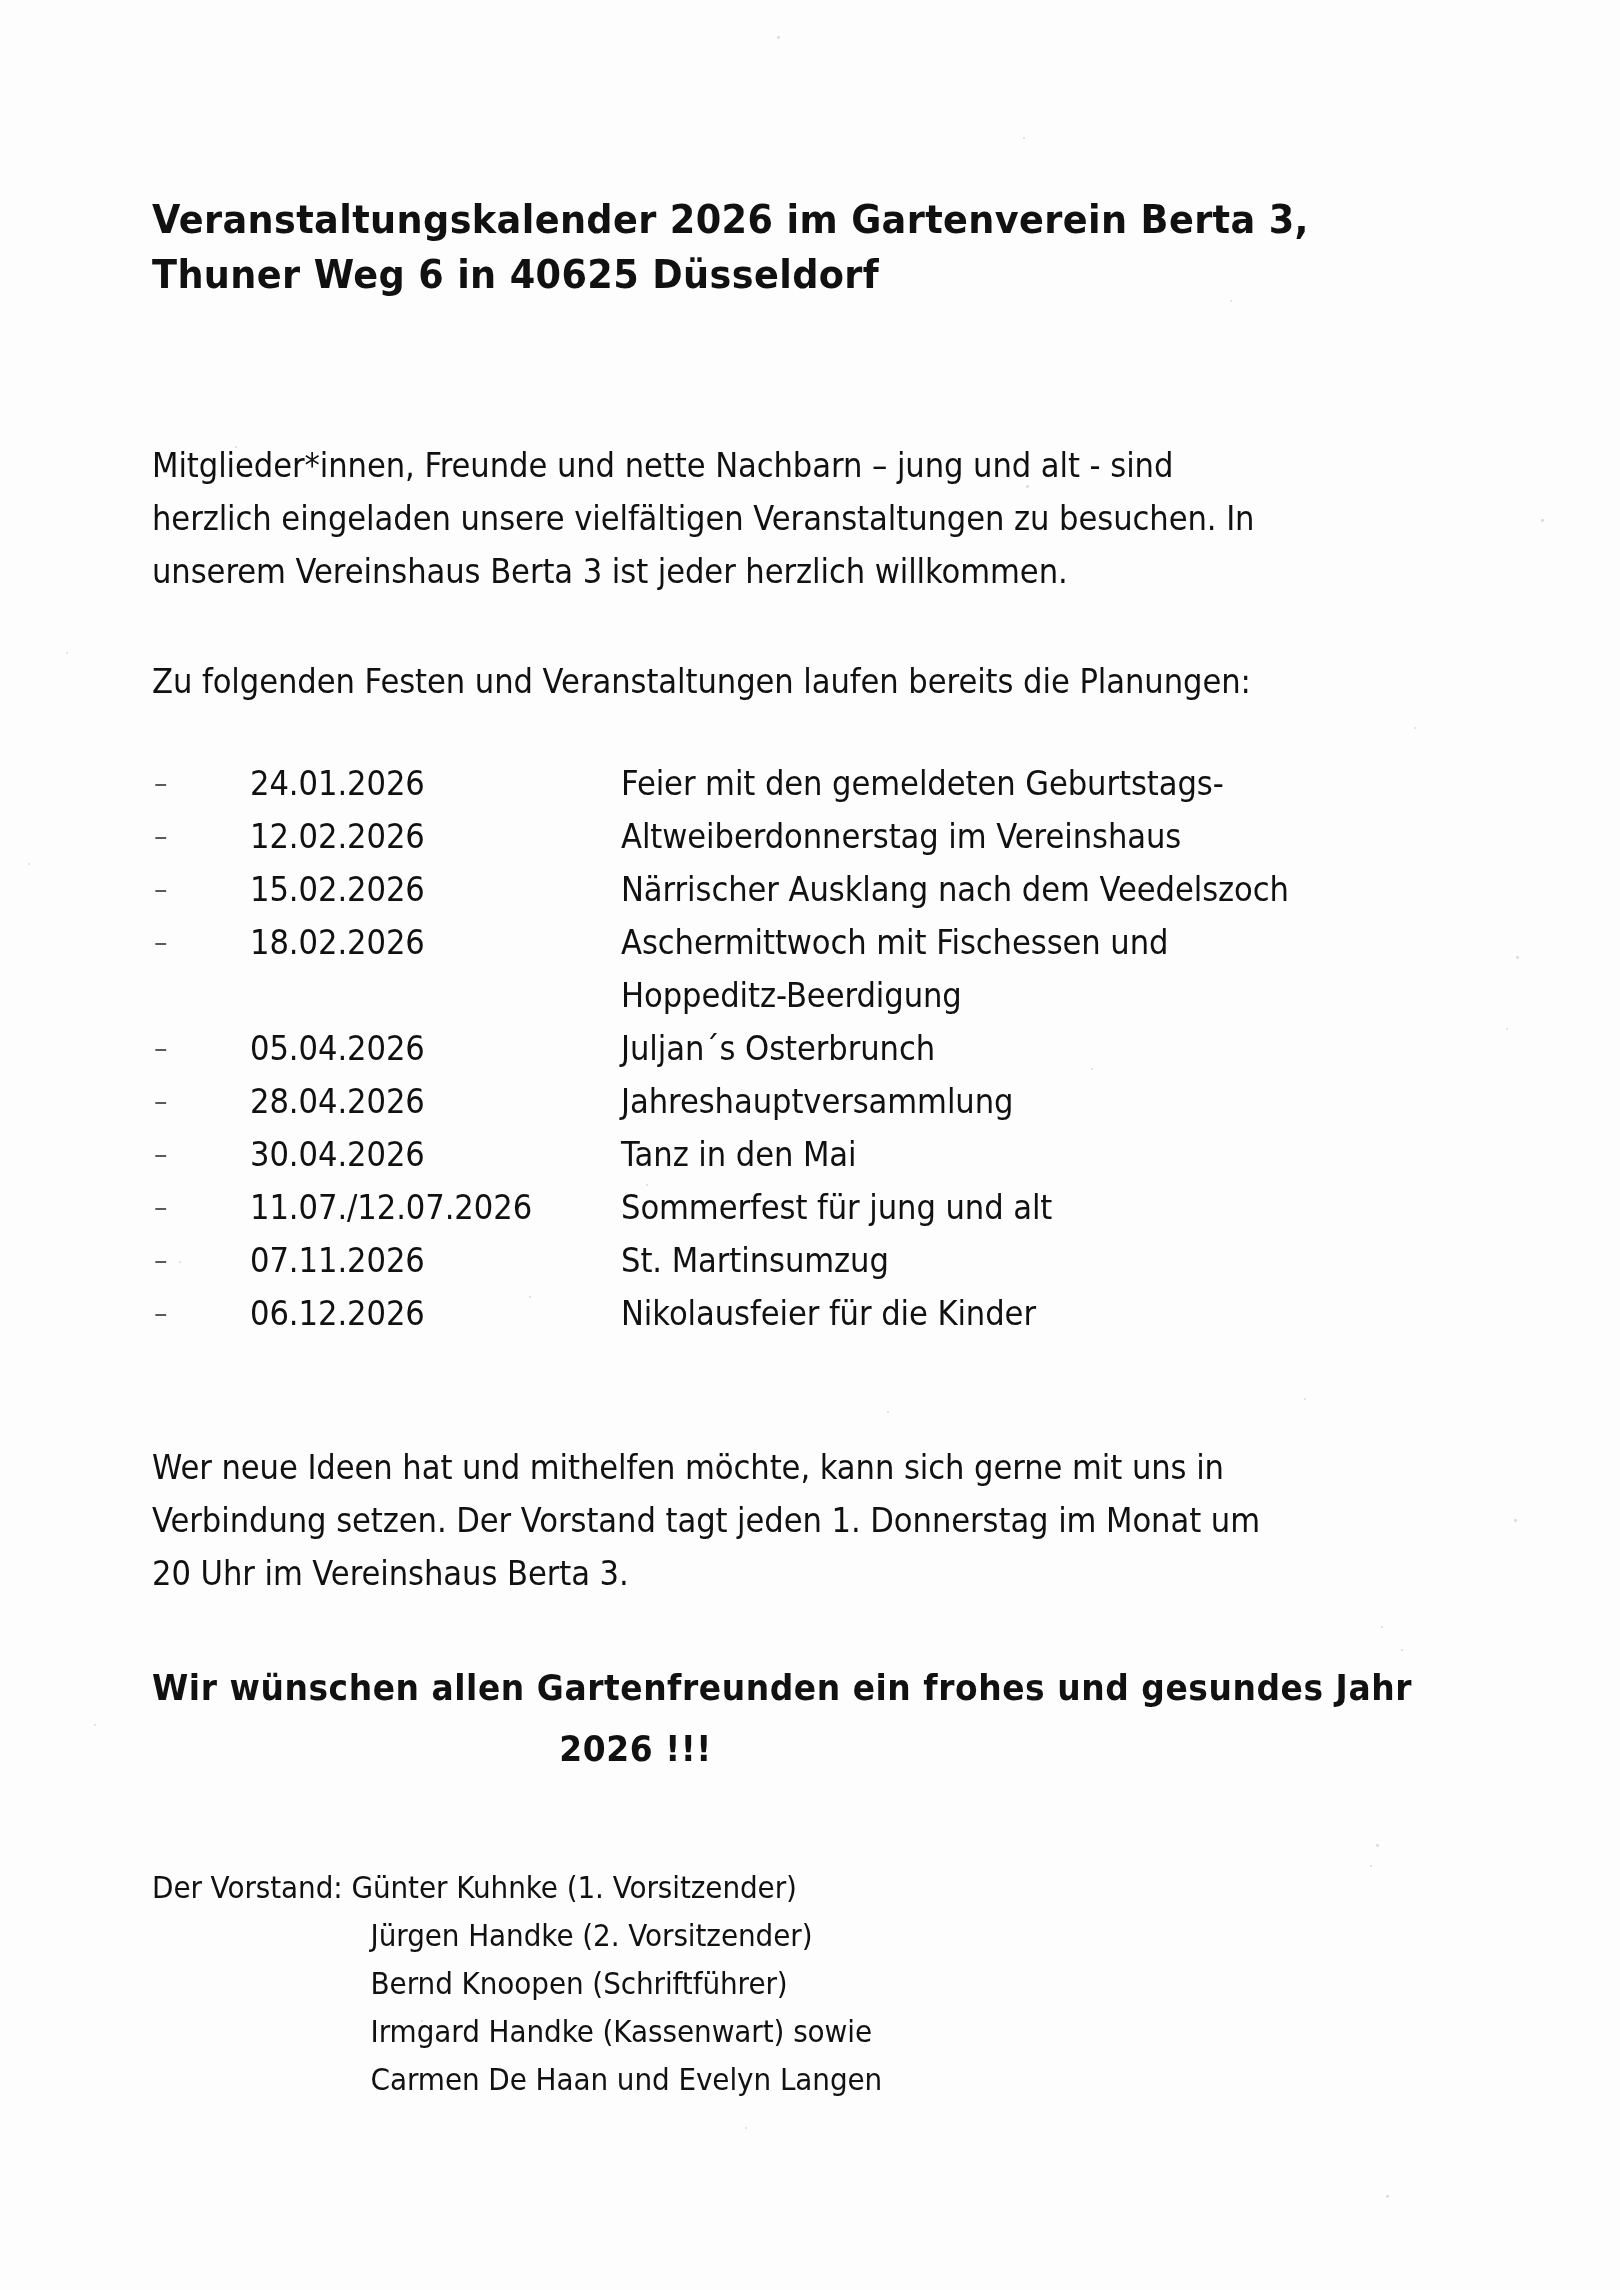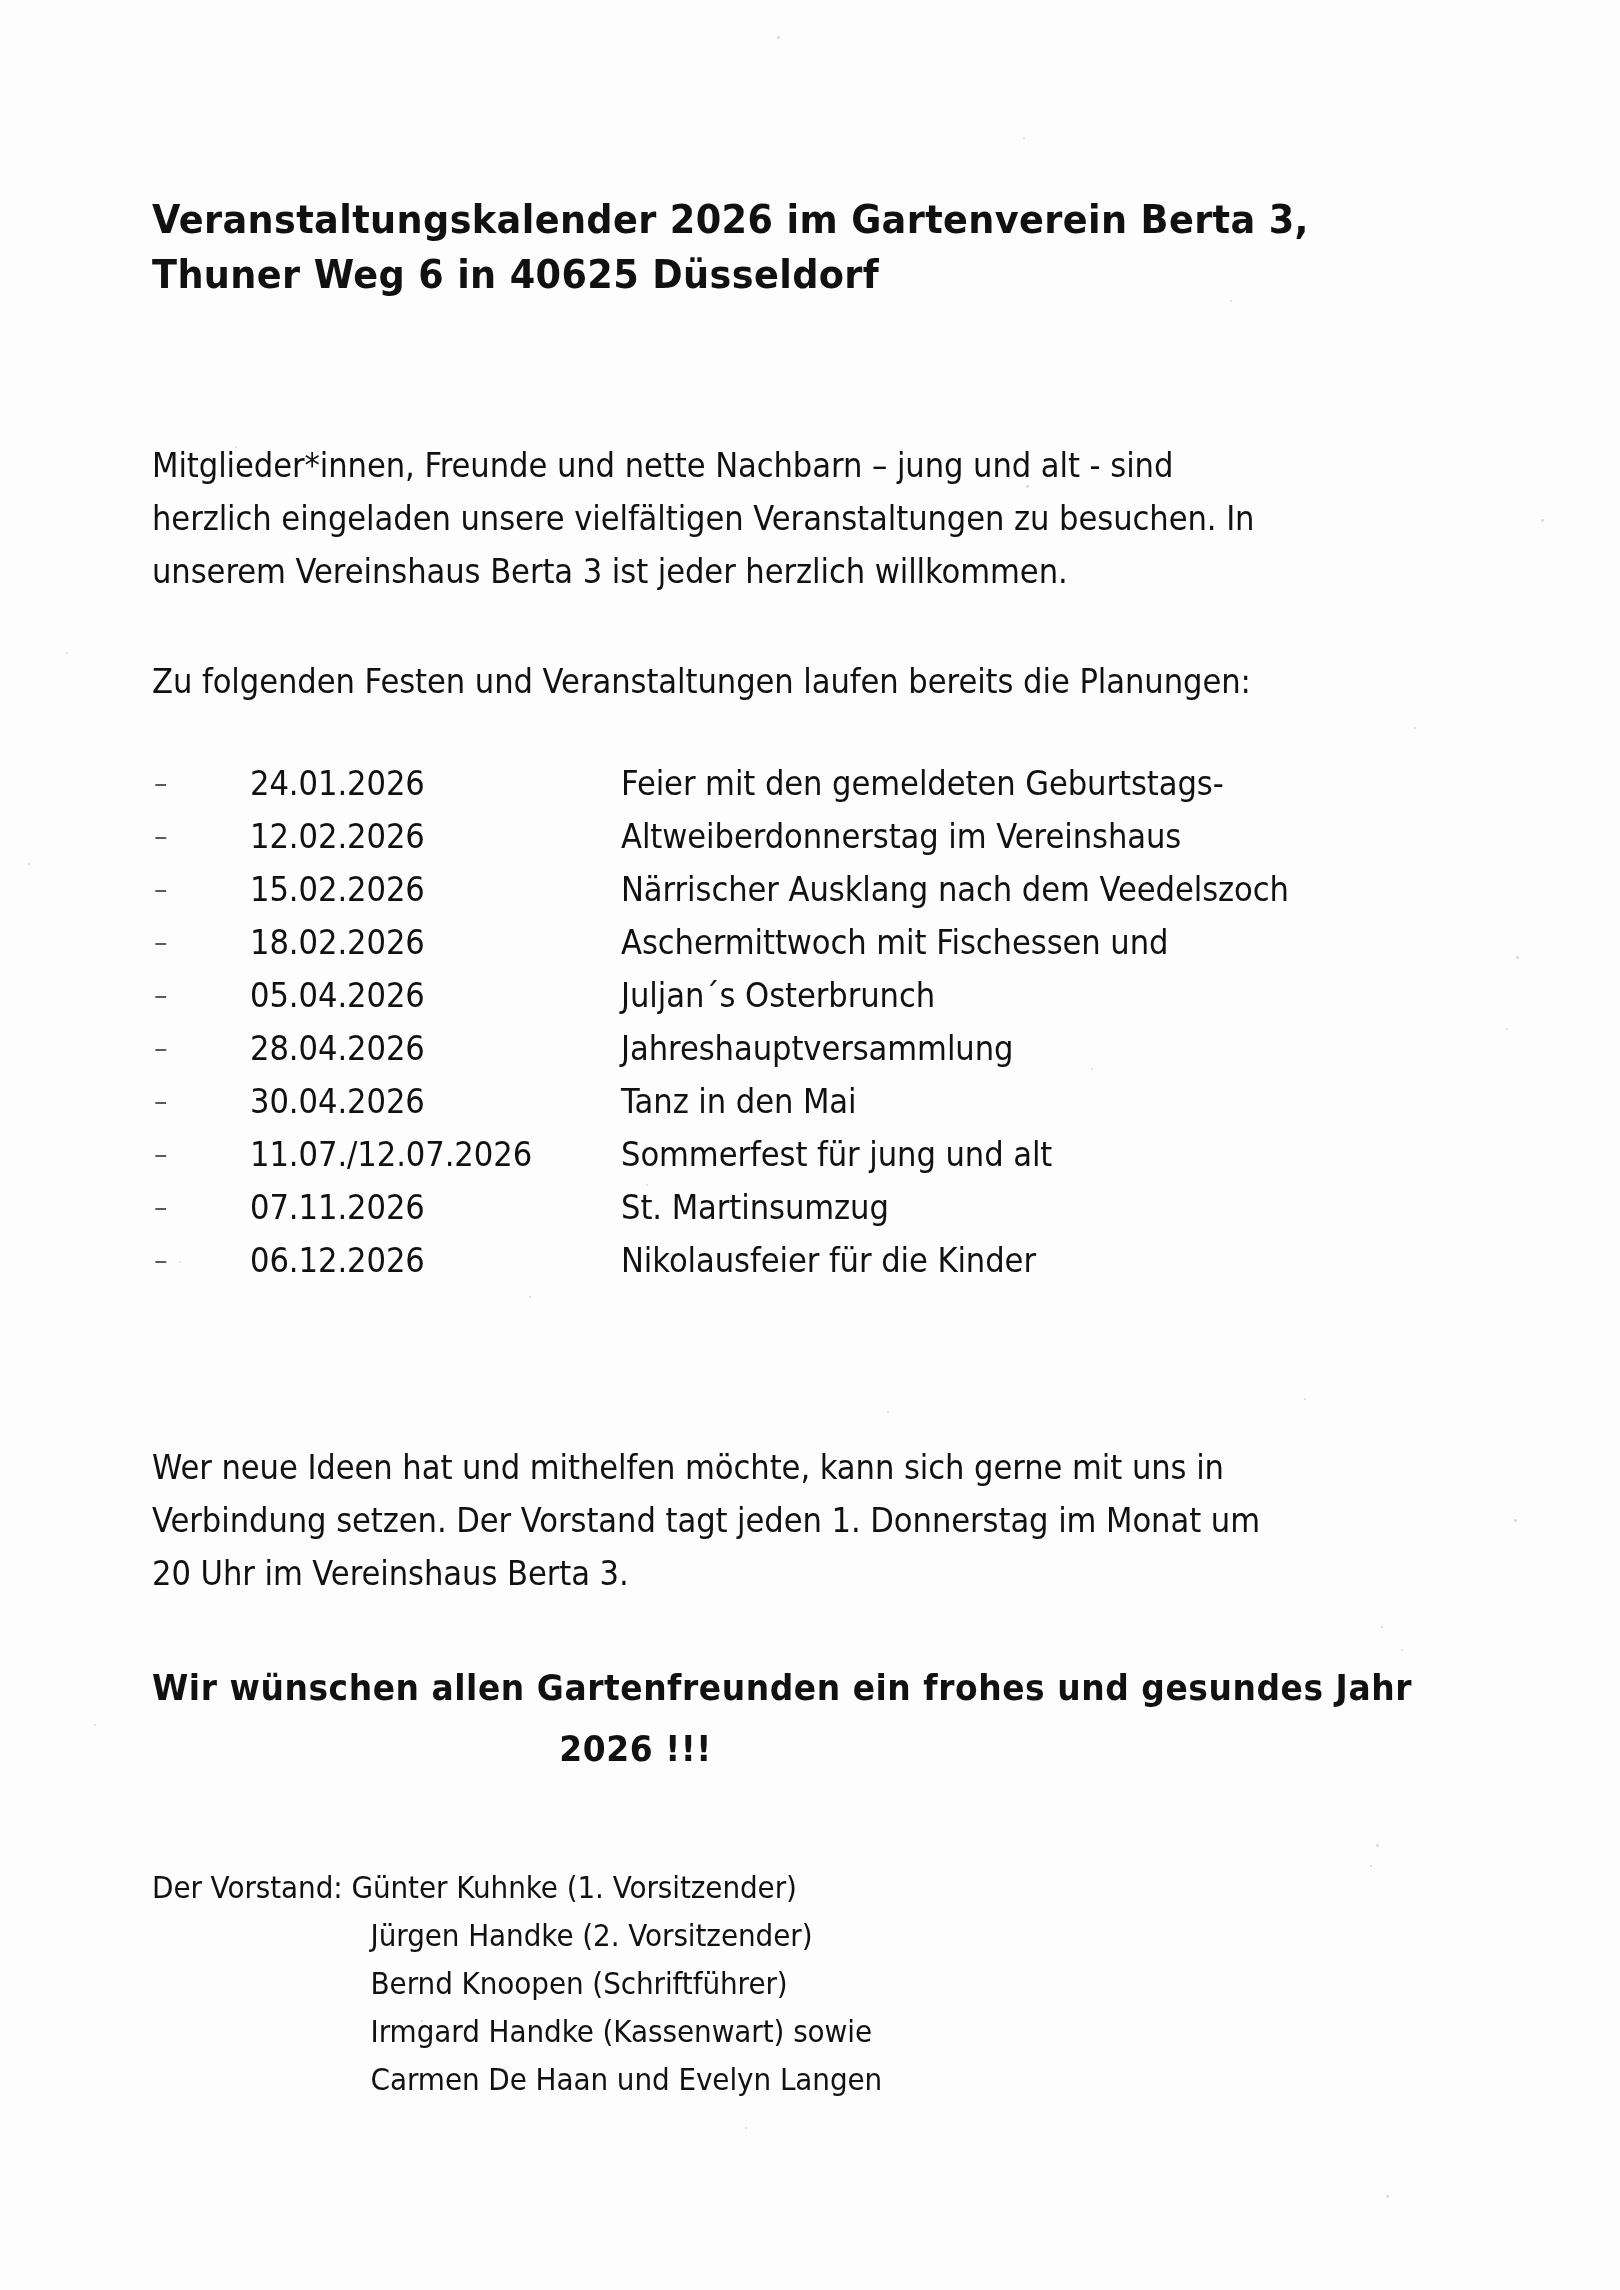--- a/index.html
+++ b/index.html
@@ -217,20 +217,23 @@
         <span class="evt-dash">–</span>
         <span class="evt-date">15.02.2026</span>
         <span class="evt-desc">Närrischer Ausklang nach dem Veedelszoch</span>
       </div>
 
       <div class="evt-row">
         <span class="evt-dash">–</span>
         <span class="evt-date">18.02.2026</span>
         <span class="evt-desc">Aschermittwoch mit Fischessen und</span>
       </div>
+      <div class="evt-row cont">
+        <span class="evt-desc">Hoppeditz-Beerdigung</span>
+      </div>
 
       <div class="evt-row">
         <span class="evt-dash">–</span>
         <span class="evt-date">05.04.2026</span>
         <span class="evt-desc">Juljan´s Osterbrunch</span>
       </div>
 
       <div class="evt-row">
         <span class="evt-dash">–</span>
         <span class="evt-date">28.04.2026</span>

